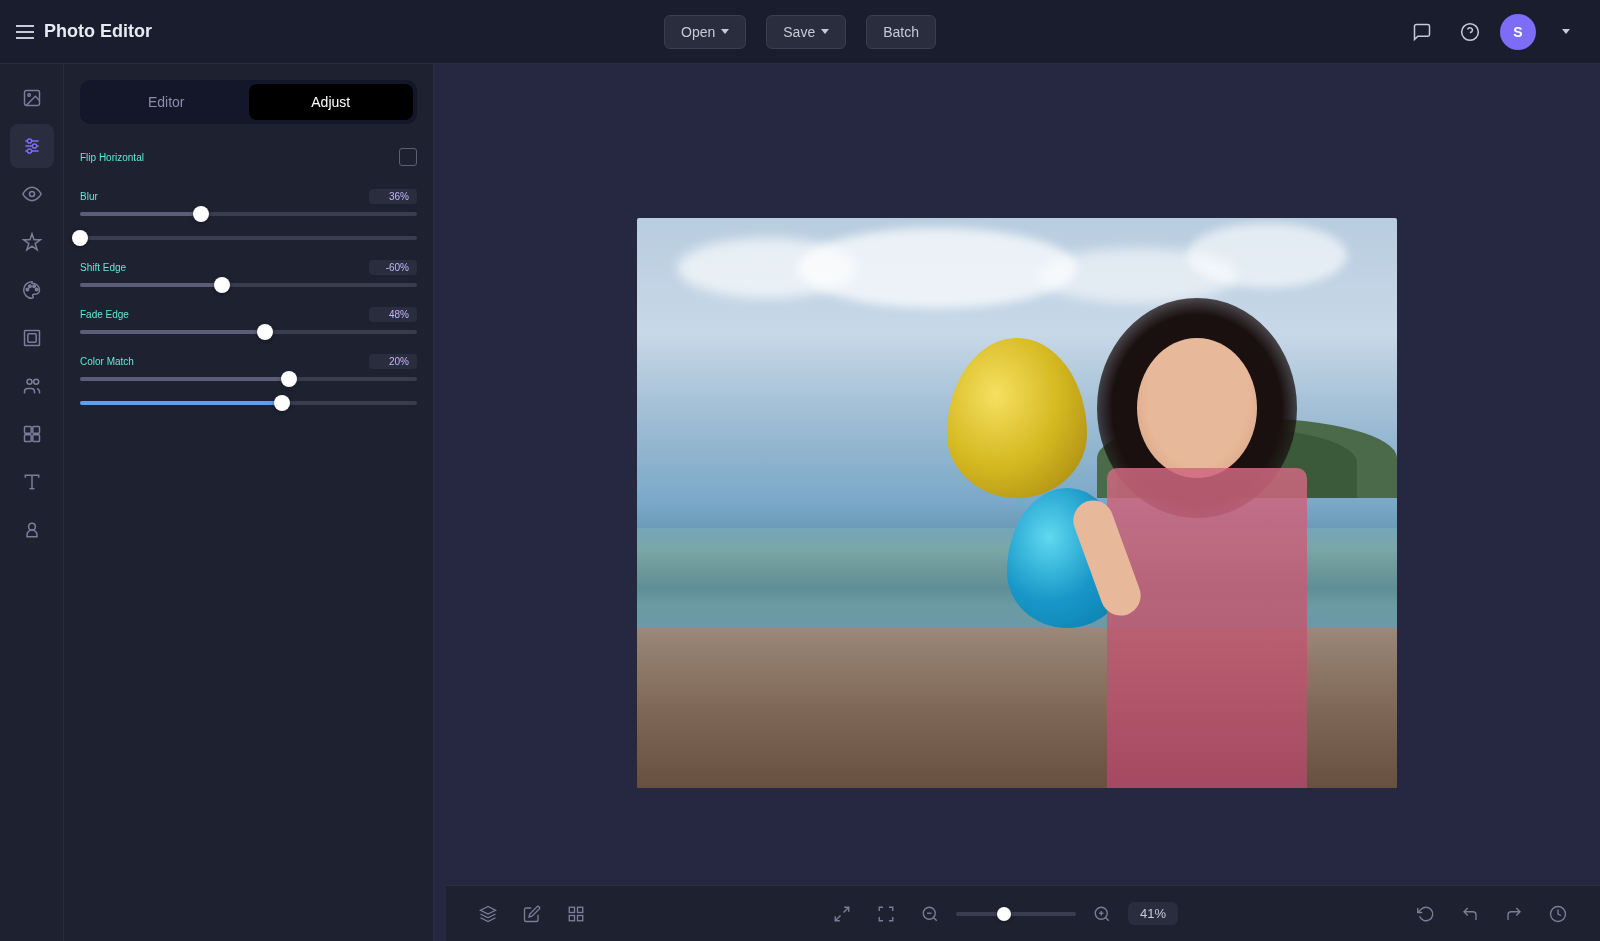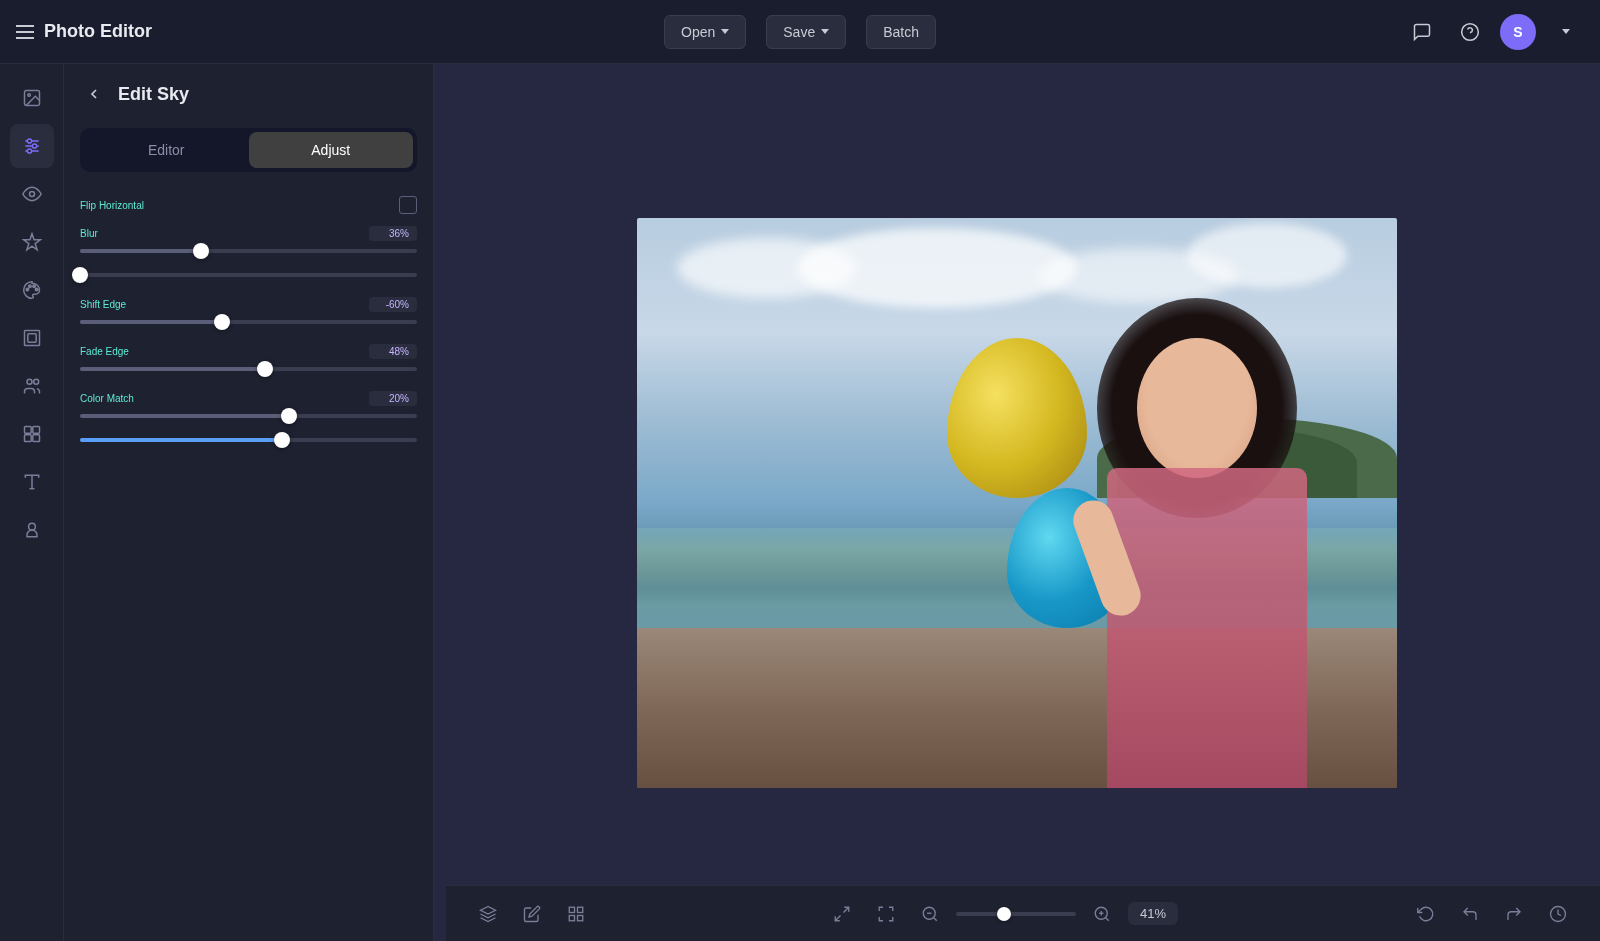--- a/index.html
+++ b/index.html
@@ -198,21 +198,21 @@
       padding: 10px;
       border-radius: 8px;
       border: none;
       background: transparent;
       color: #8a8ea8;
       cursor: pointer;
       font-size: 14px;
       font-weight: 500;
     }
     .tab-btn.active {
-      background: #404040;
+      background: #000000;
       color: white;
     }
 
     
     .control-row {
       display: flex;
       align-items: center;
       justify-content: space-between;
       margin-bottom: 8px;
     }
@@ -523,40 +523,32 @@
     </div>
     <div class="sidebar-icon">
       <svg viewBox="0 0 24 24">
           <circle cx="12" cy="8" r="4"></circle>
           <path d="M6 20v-2a6 6 0 0112 0v2H6z"></path>
         </svg>
     </div>
   </div>
 
   <div class="panel">
-    <div class="panel-header">
-      <div class="back-btn">
-        <svg viewBox="0 0 24 24">
-            <polyline points="15 18 9 12 15 6"></polyline>
-          </svg>
-      </div>
-      <span class="panel-title">Edit Sky</span>
-    </div>
 
     <div class="tab-group">
       <button class="tab-btn">Editor</button>
       <button class="tab-btn active">Adjust</button>
     </div>
 
     <div class="control-row">
       <span class="control-label">Flip Horizontal</span>
       <div class="checkbox-custom"></div>
     </div>
 
-    <div class="control-row" style="margin-top:12px;">
+    <div class="control-row" style="margin-top:23px;">
       <span class="control-label">Blur</span>
       <span class="control-value">36%</span>
     </div>
     <div class="slider-container">
       <div class="slider-track">
         <div class="slider-fill" style="width:36%"></div>
         <div class="slider-thumb" style="left:36%"></div>
       </div>
     </div>
 

